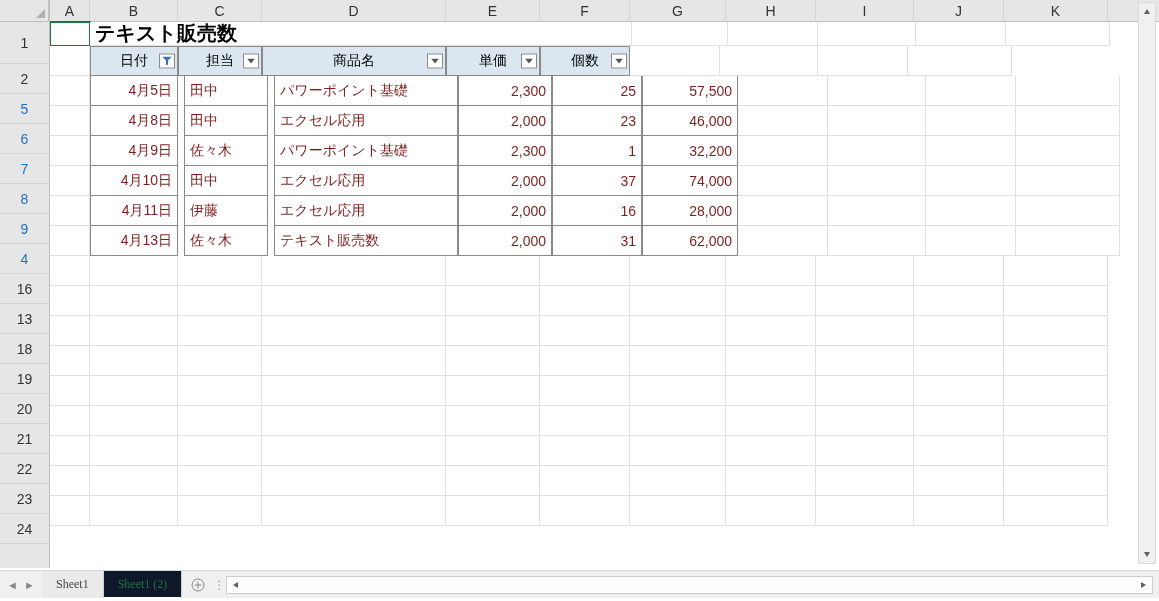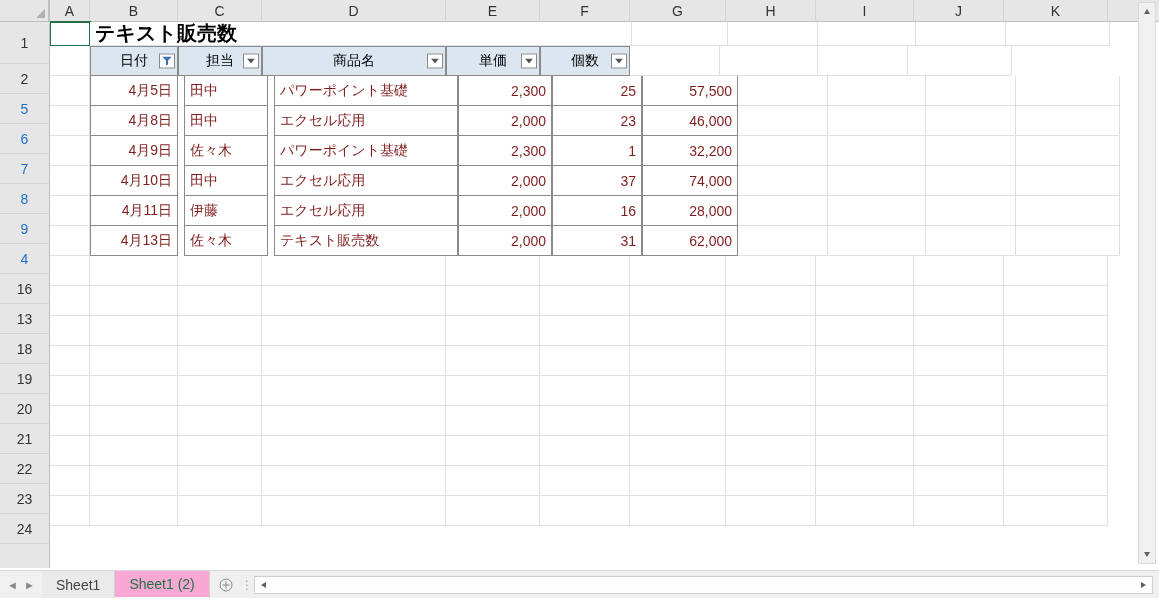--- a/index.html
+++ b/index.html
@@ -152,28 +152,29 @@
       display: flex;
       align-items: center;
       justify-content: center;
       color:#888;
       font-size:11px;
     }
     .tab {
       padding: 8px 14px;
       display: flex;
       align-items: center;
-      font-size: 14px;
+      font-size: 12px;
       color: #444;
       border-right: 1px solid #d0d0d0;
       background: #eaeaea;
       cursor: pointer;
+      font-family: Liberation Serif, serif;
     }
     .tab.active {
-      background: #f9a8d4;
+      background: #0f172a;
       color: #217346;
       border-bottom: 2px solid #fff;
       margin-bottom:-1px;
     }
     .tab-add {
       width: 32px;
       display: flex;
       align-items: center;
       justify-content: center;
       color: #666;

